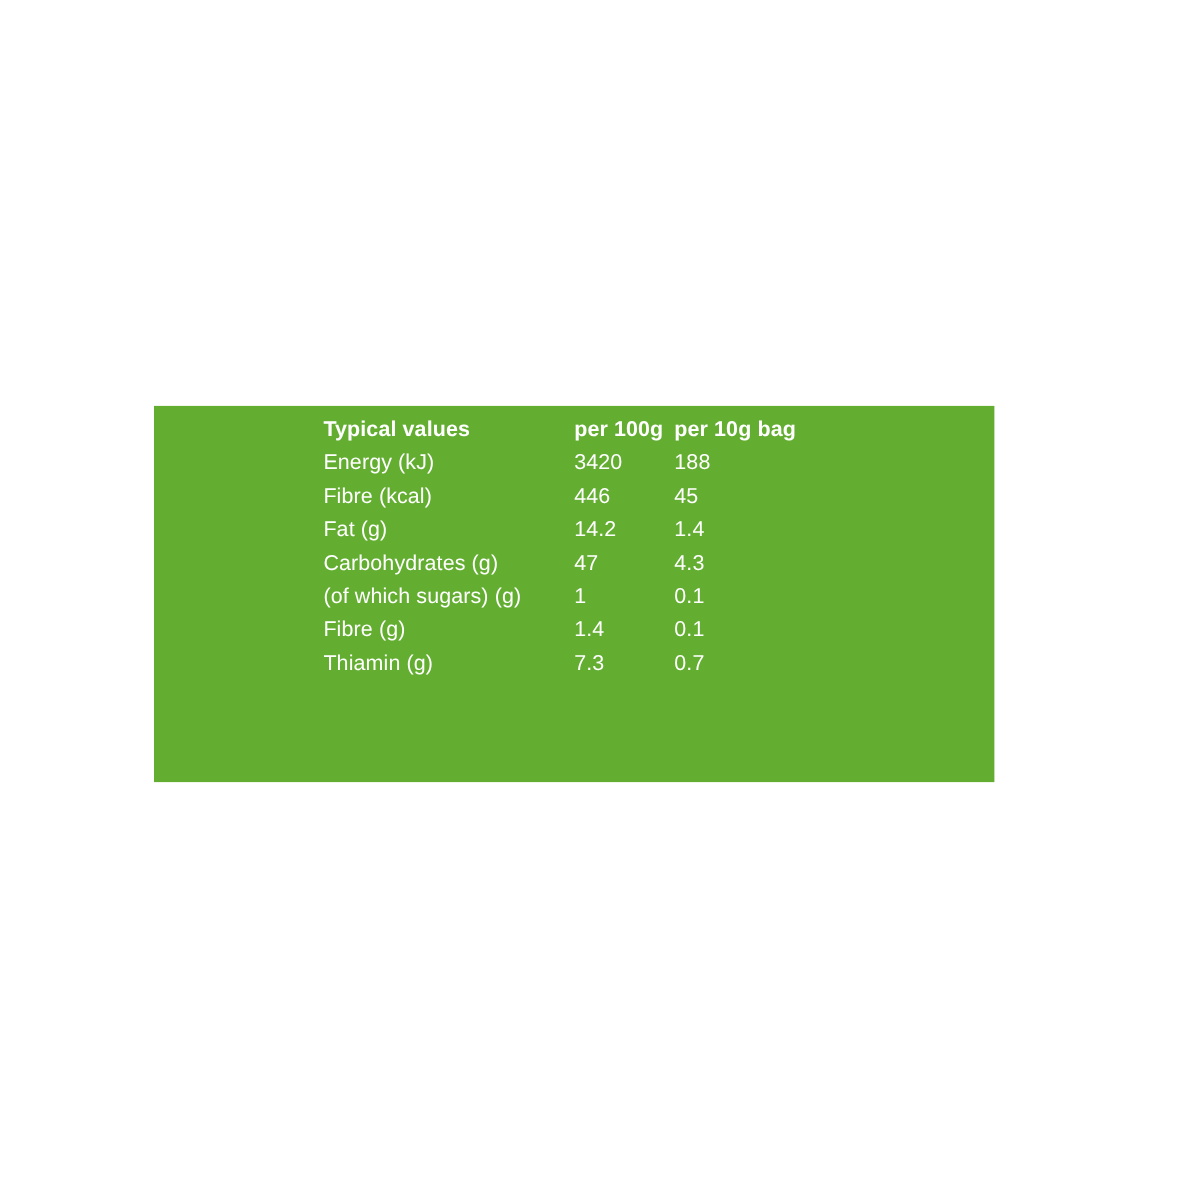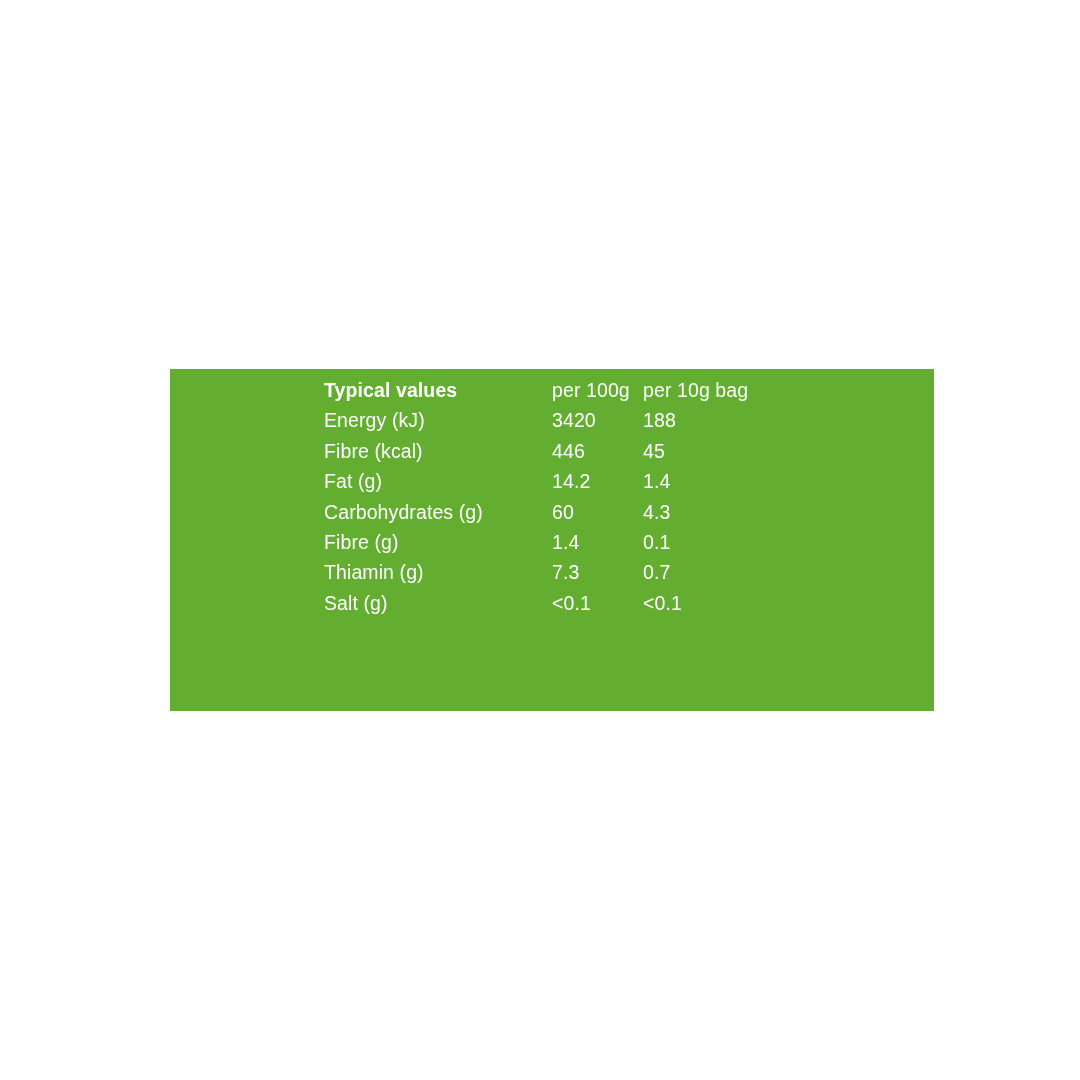--- a/index.html
+++ b/index.html
@@ -10,21 +10,21 @@
     width: 1080px;
     height: 1080px;
     background: #ffffff;
     font-family: "Liberation Sans", sans-serif;
     overflow: hidden;
     position: relative;
   }
 
   #nutrition-panel {
     position: absolute;
-    left: 170px;
+    left: 140px;
     top: 369px;
     width: 764px;
     height: 342px;
     background: #63ae31;
     box-sizing: border-box;
   }
 
   .nutrition-table {
     position: absolute;
     left: 154px;
@@ -49,21 +49,21 @@
 
   td.col-label  { width: 228px; }
   td.col-v1     { width: 91px;  }
   td.col-v2     { width: 200px; }
 
   tr.header-row td {
     font-weight: bold;
   }
   tr.header-row td.col-v1,
   tr.header-row td.col-v2 {
-    font-weight: normal;
+    font-weight: bold;
   }
 </style>
 </head>
 <body>
 
 <div id="nutrition-panel">
 
   <table class="nutrition-table">
     <tbody>
       <tr class="header-row">
@@ -81,34 +81,34 @@
           <td class="col-v1">446</td>
           <td class="col-v2">45</td>
         </tr>
         <tr>
           <td class="col-label">Fat (g)</td>
           <td class="col-v1">14.2</td>
           <td class="col-v2">1.4</td>
         </tr>
         <tr>
           <td class="col-label">Carbohydrates (g)</td>
-          <td class="col-v1">60</td>
+          <td class="col-v1">47</td>
           <td class="col-v2">4.3</td>
+        </tr>
+        <tr>
+          <td class="col-label">(of which sugars) (g)</td>
+          <td class="col-v1">1</td>
+          <td class="col-v2">0.1</td>
         </tr>
         <tr>
           <td class="col-label">Fibre (g)</td>
           <td class="col-v1">1.4</td>
           <td class="col-v2">0.1</td>
         </tr>
         <tr>
           <td class="col-label">Thiamin (g)</td>
           <td class="col-v1">7.3</td>
           <td class="col-v2">0.7</td>
         </tr>
-        <tr>
-          <td class="col-label">Salt (g)</td>
-          <td class="col-v1">&lt;0.1</td>
-          <td class="col-v2">&lt;0.1</td>
-        </tr>
       </tbody>
   </table>
 
 </div>
 
 </body></html>

